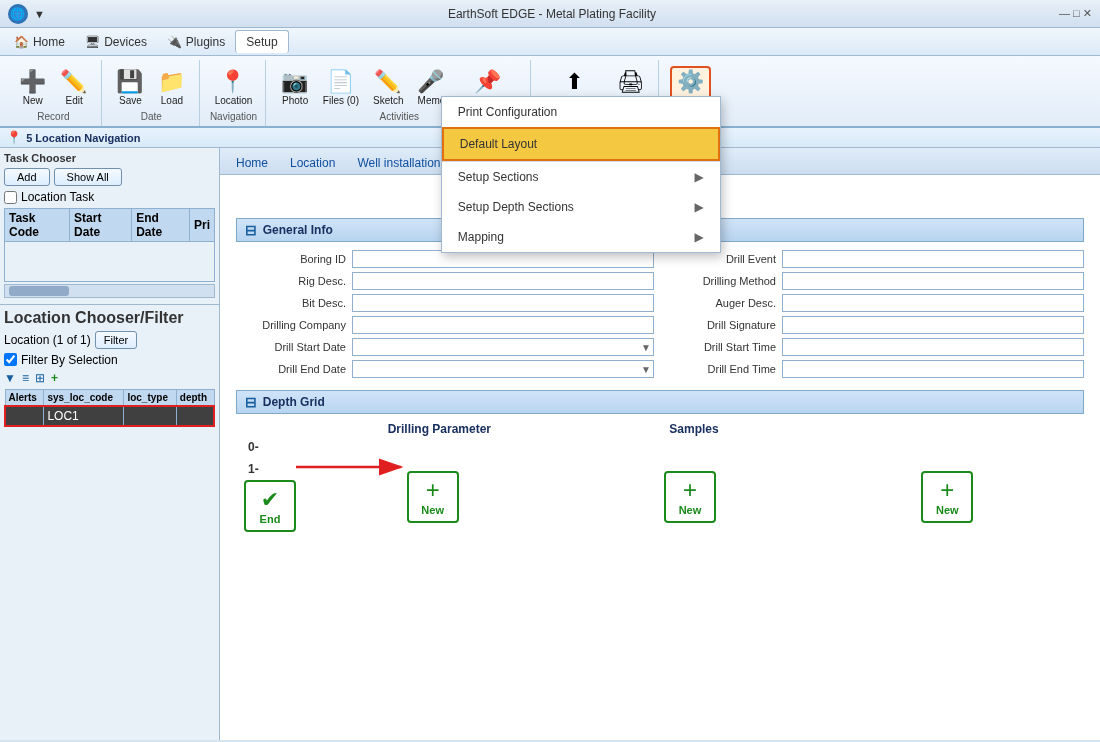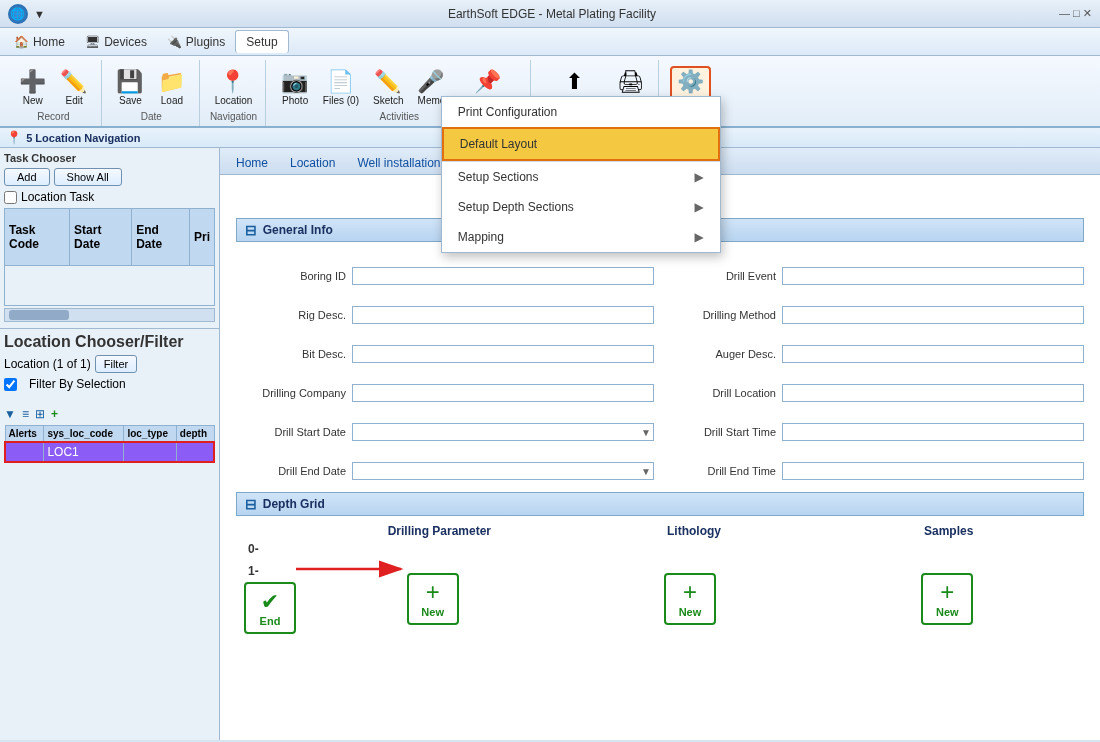--- a/index.html
+++ b/index.html
@@ -120,35 +120,35 @@
     .tc-btn {
       border: 1px solid #7090b0;
       background: linear-gradient(to bottom, #f5f9ff, #ddeeff);
       padding: 2px 12px;
       cursor: pointer;
       border-radius: 3px;
       font-size: 11px;
     }
     .location-task { display: flex; align-items: center; gap: 4px; font-size: 11px; margin-bottom: 4px; }
     .task-table { width: 100%; border-collapse: collapse; font-size: 11px; }
-    .task-table th { background: #c0d8f0; border: 1px solid #90b0d0; padding: 14px 4px; text-align: left; }
+    .task-table th { background: #c0d8f0; border: 1px solid #90b0d0; padding: 2px 4px; text-align: left; }
     .task-table td { border: 1px solid #90b0d0; padding: 2px 4px; }
     .scrollbar-h { height: 14px; background: #d0e0f0; margin: 2px 0; border: 1px solid #a0b8d0; display: flex; align-items: center; }
     .scrollbar-thumb { width: 60px; height: 10px; background: #90aac8; border-radius: 3px; margin-left: 4px; }
 
     .loc-chooser { padding: 4px; }
     .loc-chooser-title { font-weight: bold; font-size: 16px; color: #333; margin-bottom: 4px; }
     .loc-filter-row { display: flex; align-items: center; gap: 4px; margin-bottom: 4px; }
     .loc-filter-btn { border: 1px solid #7090b0; background: linear-gradient(to bottom, #f5f9ff, #ddeeff); padding: 2px 8px; cursor: pointer; border-radius: 3px; font-size: 11px; }
-    .filter-checkbox { display: flex; align-items: flex-end; gap: 12px; font-size: 11px; margin-bottom: 16px; }
+    .filter-checkbox { display: flex; align-items: flex-start; gap: 4px; font-size: 11px; margin-bottom: 4px; }
     .loc-icons { display: flex; gap: 6px; margin-bottom: 4px; font-size: 14px; }
     .loc-table { width: 100%; border-collapse: collapse; font-size: 11px; }
     .loc-table th { background: #c0d8f0; border: 1px solid #90b0d0; padding: 2px 3px; text-align: left; font-size: 10px; }
     .loc-table td { border: 1px solid #90b0d0; padding: 2px 3px; }
-    .loc-row-selected { background: #8b5cf6; color: white; }
+    .loc-row-selected { background: #404040; color: white; }
     .loc-row-selected td { color: white; }
     .loc-row-selected-border { border: 2px solid #e02020 !important; }
 
     
     .content-area {
       flex: 1;
       background: white;
       overflow: hidden;
       position: relative;
     }
@@ -187,21 +187,21 @@
       margin-bottom: 8px;
     }
     .section-icon { font-size: 14px; color: #1a60a0; }
 
     .form-grid {
       display: grid;
       grid-template-columns: 1fr 1fr;
       gap: 4px 12px;
       margin-bottom: 12px;
     }
-    .form-row { display: flex; align-items: center; gap: 6px; margin-top: 17px; }
+    .form-row { display: flex; align-items: center; gap: 6px; }
     .form-label { min-width: 110px; font-size: 11px; color: #333; text-align: right; }
     .form-input {
       flex: 1;
       height: 18px;
       border: 1px solid #90b0d0;
       background: white;
       font-size: 11px;
     }
     .form-input-date {
       flex: 1;
@@ -581,21 +581,21 @@
         <div class="form-row">
           <span class="form-label">Auger Desc.</span>
           <input class="form-input" type="text" style="">
         </div>
 
         <div class="form-row">
           <span class="form-label">Drilling Company</span>
           <input class="form-input" type="text" style="">
         </div>
         <div class="form-row">
-          <span class="form-label">Drill Location</span>
+          <span class="form-label">Drill Signature</span>
           <input class="form-input" type="text" style="">
         </div>
 
         <div class="form-row">
           <span class="form-label">Drill Start Date</span>
           <div class="form-input-date" style="cursor:pointer">
             <span class="dropdown-arrow">▼</span>
           </div>
         </div>
         <div class="form-row">
@@ -618,21 +618,20 @@
       <div class="depth-grid-header">
         <span class="section-icon">⊟</span>
         <span>Depth Grid</span>
       </div>
 
       <div class="depth-grid-content" style="position:relative;">
 
         <div class="depth-col-headers">
           <div></div>
           <div class="depth-col-header">Drilling Parameter</div>
-          <div class="depth-col-header">Lithology</div>
           <div class="depth-col-header">Samples</div>
         </div>
 
         <div class="depth-row">
           <div class="depth-label">0-</div>
           <div class="depth-cell"></div>
           <div class="depth-cell"></div>
           <div class="depth-cell"></div>
         </div>
 

